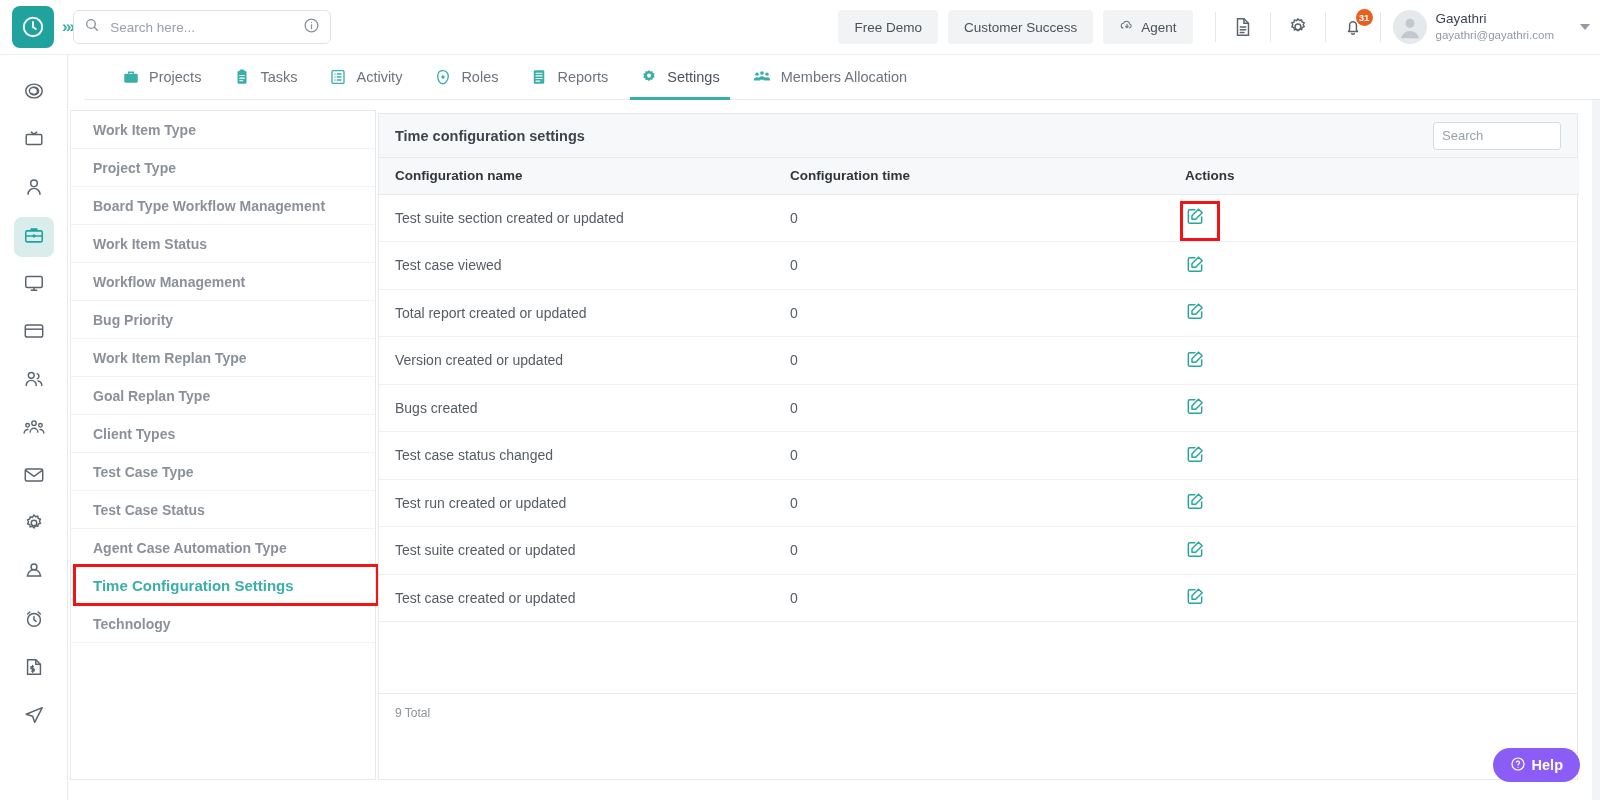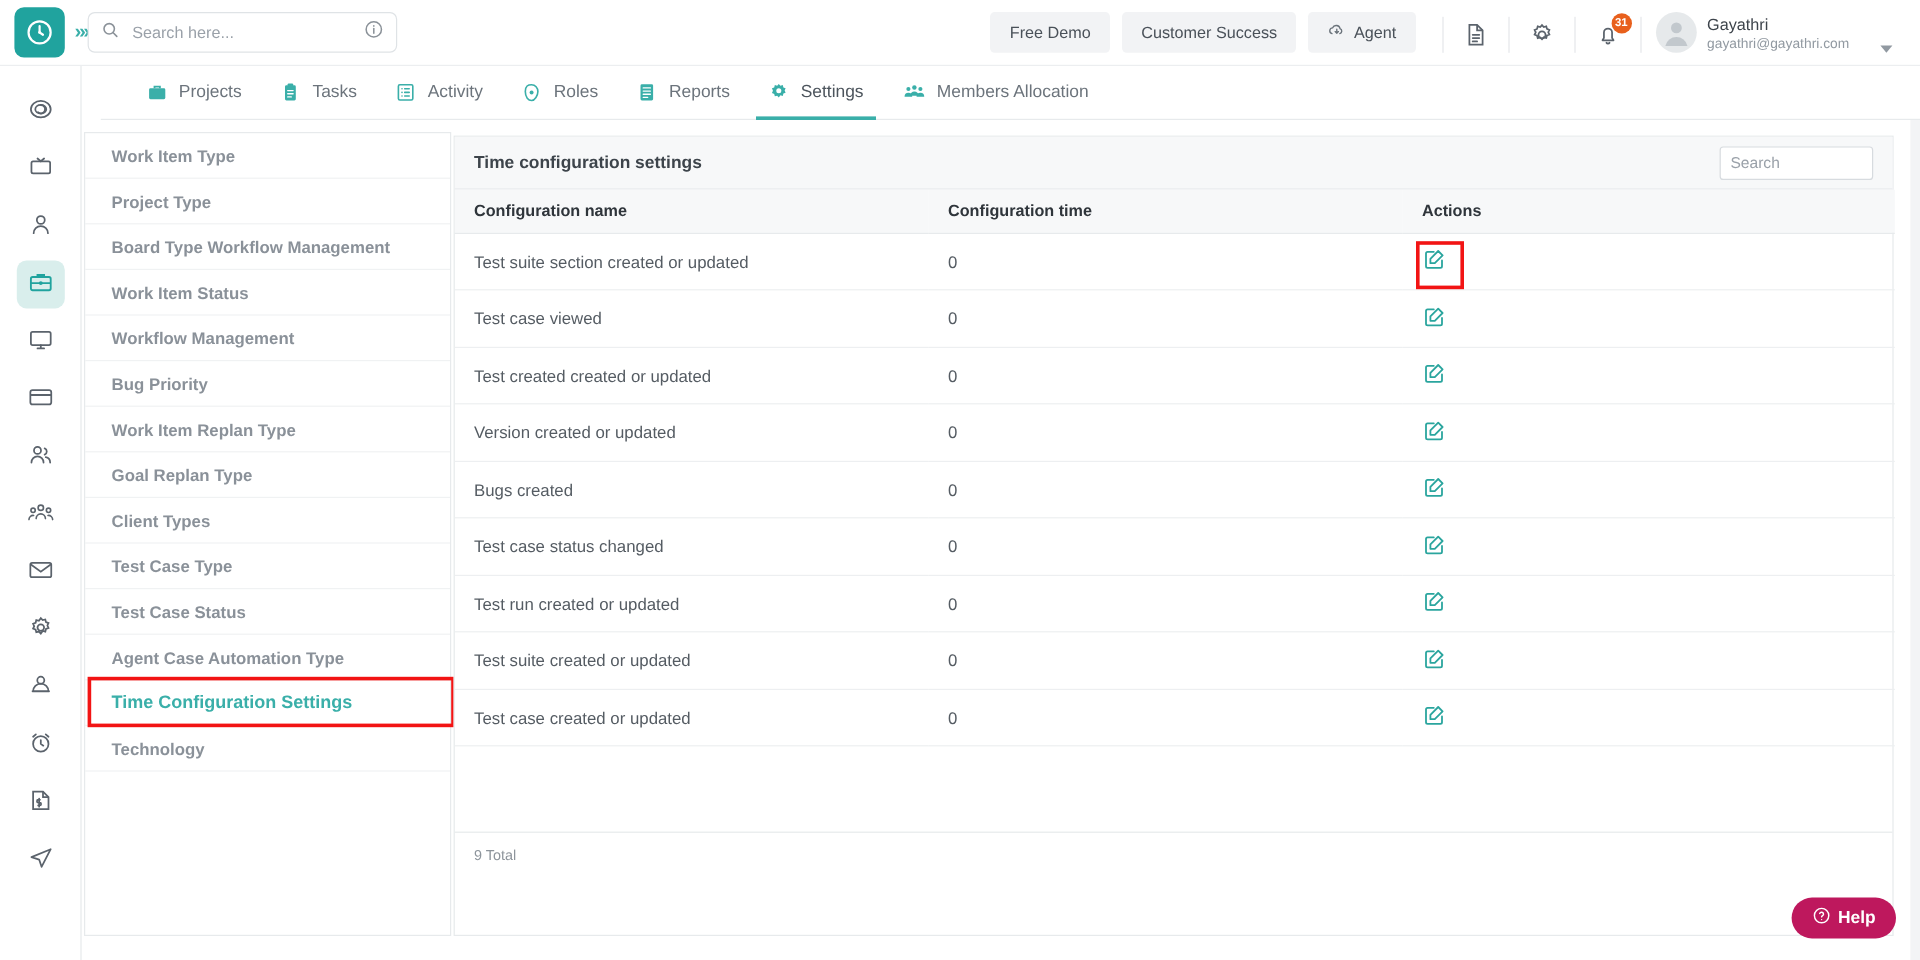--- a/index.html
+++ b/index.html
@@ -32,21 +32,21 @@
     border: 1px solid #dfe3e6; border-radius: 6px; background: #fff;
     display: flex; align-items: center; padding: 0 10px; flex: 0 0 auto;
   }
   .search-wrap input {
     flex: 1; border: none; outline: none; font-size: 13.5px;
     color: #6b7280; font-family: "Liberation Sans", sans-serif;
     background: transparent; padding-left: 10px;
   }
   .search-wrap input::placeholder { color: #9aa1a9; }
   .hdr-right {
-    margin-left: auto; display: flex; align-items: flex-end; gap: 0; padding-right: 23px;
+    margin-left: auto; display: flex; align-items: center; gap: 0; padding-right: 10px;
   }
   .pillbtn {
     height: 34px; padding: 0 16px; background: #f2f3f5; border: none; border-radius: 4px;
     font-size: 13.5px; color: #4a5159; font-family: "Liberation Sans", sans-serif;
     display: flex; align-items: center; gap: 6px; cursor: pointer; margin-right: 10px;
     white-space: nowrap;
   }
   .hdr-div { width: 1px; height: 30px; background: #e4e7ea; margin: 0 12px; }
   .iconbtn {
     width: 30px; height: 30px; display: flex; align-items: center; justify-content: center;
@@ -157,21 +157,21 @@
   }
   .card-foot {
     position: absolute; bottom: 0; left: 0; width: 100%; height: 86px;
     border-top: 1px solid #e7eaec; padding: 12px 16px;
   }
   .total-txt { font-size: 12px; color: #8d949b; }
 
   
   .help-btn {
     position: absolute; right: 20px; bottom: 18px; height: 34px;
-    background: #be185d; border-radius: 17px; color: #fff; cursor: pointer;
+    background: #8b5cf6; border-radius: 17px; color: #fff; cursor: pointer;
     display: flex; align-items: center; gap: 6px; padding: 0 17px;
     font-size: 14.5px; font-weight: 600;
   }
   .vscroll {
     position: absolute; top: 100px; right: 0; width: 8px; height: 700px;
     background: #f3f4f6;
   }
 </style>
 </head>
 <body>
@@ -520,21 +520,21 @@
             <td>Test case viewed</td>
             <td>0</td>
             <td class="editcell"><span class="edit-ico">
                 <svg width="20" height="20" viewBox="0 0 24 24" fill="none" stroke="currentColor" stroke-width="1.8">
                   <path d="M20 13.2V19a1.6 1.6 0 0 1-1.6 1.6H5.6A1.6 1.6 0 0 1 4 19V6.2a1.6 1.6 0 0 1 1.6-1.6h6.2" stroke-linecap="round"></path>
                   <path d="M16.2 3.8 20.6 8.2 12.8 16H8.4v-4.4z" stroke-linejoin="round"></path>
                 </svg>
               </span></td>
           </tr>
           <tr>
-            <td>Test created created or updated</td>
+            <td>Total report created or updated</td>
             <td>0</td>
             <td class="editcell"><span class="edit-ico">
                 <svg width="20" height="20" viewBox="0 0 24 24" fill="none" stroke="currentColor" stroke-width="1.8">
                   <path d="M20 13.2V19a1.6 1.6 0 0 1-1.6 1.6H5.6A1.6 1.6 0 0 1 4 19V6.2a1.6 1.6 0 0 1 1.6-1.6h6.2" stroke-linecap="round"></path>
                   <path d="M16.2 3.8 20.6 8.2 12.8 16H8.4v-4.4z" stroke-linejoin="round"></path>
                 </svg>
               </span></td>
           </tr>
           <tr>
             <td>Version created or updated</td>

